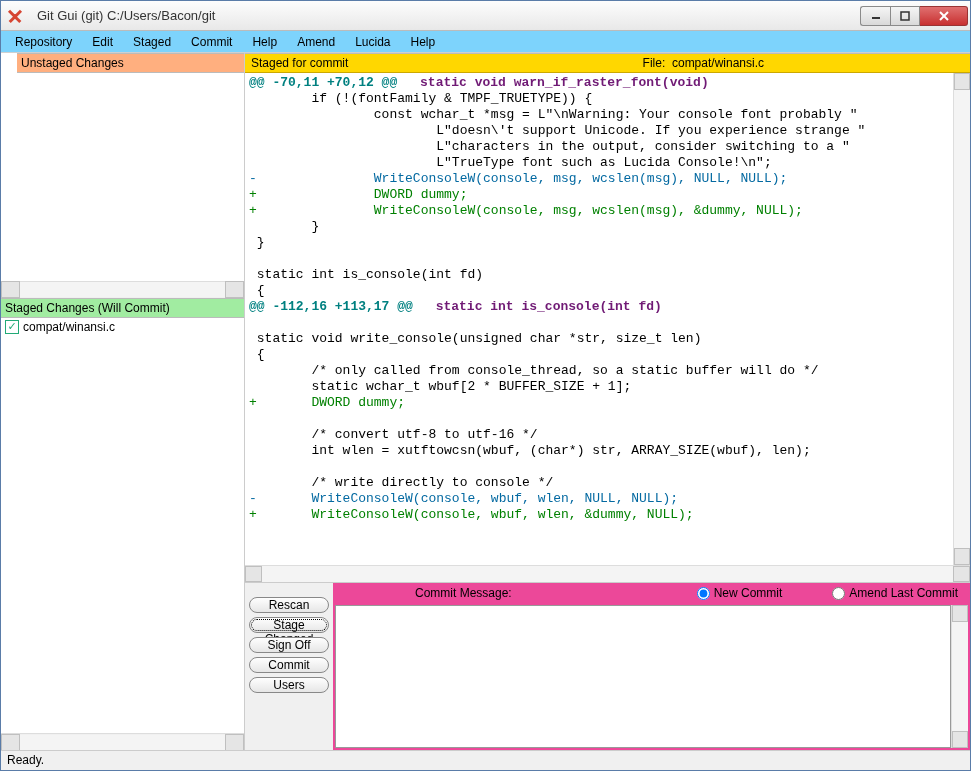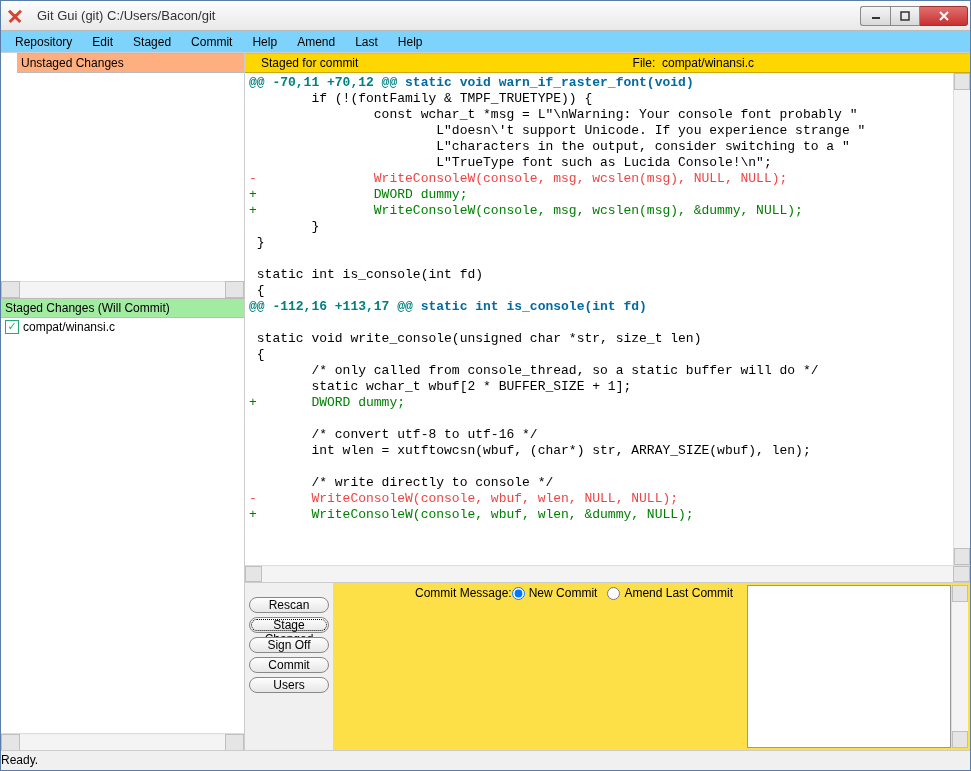--- a/index.html
+++ b/index.html
@@ -23,47 +23,47 @@
 .staged-header { background: #a1eca1; }
 .panel-body { flex: 1; background: #fff; overflow: hidden; position: relative; }
 .unstaged-body { min-height: 160px; }
 .staged-body { min-height: 50px; }
 .hscroll-placeholder { height: 17px; background: #f0f0f0; border-top: 1px solid #ddd; display: flex; align-items: center; }
 .hscroll-placeholder::before, .hscroll-placeholder::after { content:""; width:17px; height:15px; background:#e5e5e5; border:1px solid #bfbfbf; }
 .hscroll-placeholder .track { flex: 1; height: 15px; background: #f4f4f4; }
 .file-item { display: flex; align-items: center; padding: 2px 4px; gap: 4px; }
 .file-item .check-icon { width: 14px; height: 14px; border: 1px solid #2a7; display: flex; align-items: center; justify-content: center; color: #2a7; font-size: 11px; line-height: 1; background:#fff;}
 .rightpanel { flex: 1; display: flex; flex-direction: column; overflow: hidden; }
-.diffheader { background: #ffd700; padding: 2px 16px; display: flex; font-size: 12px; border-bottom: 1px solid #cca800; border-top:1px solid #bbb;}
+.diffheader { background: #ffd700; padding: 2px 6px; display: flex; font-size: 12px; border-bottom: 1px solid #cca800; border-top:1px solid #bbb;}
 .diffheader .label { flex: 0 0 auto; }
 .diffheader .file { margin-left: auto; padding-right: 200px;}
 .diffarea { flex: 1; display: flex; overflow: hidden; background: #fff; }
 .diffcontent { flex: 1; overflow: hidden; font-family: "Courier New", monospace; font-size: 13px; line-height: 16px; padding: 2px 4px; white-space: pre; color: #000; }
 .diffcontent .hunk { color: #008080; font-weight: bold; }
-.diffcontent .hunk .ctx { color: #0369a1; font-weight: bold; }
+.diffcontent .hunk .ctx { color: #701a75; font-weight: bold; margin-left: 15px; }
 .diffcontent .add { color: #008000; }
-.diffcontent .del { color: #ef4444; }
+.diffcontent .del { color: #0369a1; }
 .vscroll { width: 17px; background: #f0f0f0; border-left: 1px solid #ddd; display:flex; flex-direction:column; }
 .vscroll .arrow { height:17px; background:#e5e5e5; border:1px solid #bfbfbf; }
 .vscroll .track { flex:1; background:#f4f4f4; }
 .hscroll-diff { height: 17px; background: #f0f0f0; border-top: 1px solid #ddd; display: flex; }
 .hscroll-diff .arrow { width:17px; background:#e5e5e5; border:1px solid #bfbfbf;}
 .hscroll-diff .track { flex:1; background:#f4f4f4;}
 .commitsection { display: flex; border-top: 1px solid #ccc; height: 168px; }
 .commit-buttons { width: 88px; padding: 14px 4px 4px 4px; display: flex; flex-direction: column; gap: 4px; background: #f0f0f0; }
 .cb { height: 16px; border: 1px solid #888; background: linear-gradient(to bottom,#fefefe,#e6e6e6); font-size: 12px; cursor: default; border-radius: 10px; }
 .cb.focus { outline: 1px dotted #000; outline-offset: -3px; }
-.commit-right { flex: 1; display: flex; background: #fde047; }
+.commit-right { flex: 1; display: flex; flex-direction: column; background: #ec4899; }
 .commit-row-header { display: flex; align-items: center; padding: 2px 12px; height: 20px; }
 .commit-msg-label { flex: 0 0 auto; margin-left: 70px; }
 .radios { margin-left: auto; display: flex; gap: 10px; align-items: center; }
-.radios label { display: flex; align-items: center; gap: 4px; }
+.radios label { display: flex; align-items: center; gap: 4px; margin-left: 40px; }
 .commit-textarea-wrap { flex: 1; display: flex; padding: 2px; }
 .commit-textarea { flex: 1; border: 1px solid #999; background: #fff; font-family: "Courier New", monospace; font-size: 13px; padding: 2px; resize: none; }
-.statusbar { height: 20px; border-top: 1px solid #ccc; padding: 2px 0; font-size: 12px; background: #f0f0f0; }
+.statusbar { height: 20px; border-top: 1px solid #ccc; padding: 2px 6px; font-size: 12px; background: #f0f0f0; }
 .leftpanel-bottom-spacer { flex: 1; background: #fff; }
 input[type=radio]{ margin:0; }
 </style>
 </head>
 <body>
 
 <div class="window">
 
   <div class="titlebar">
     <span class="titlebar-icon">
@@ -94,21 +94,21 @@
     </div>
   </div>
 
   <div class="menubar" id="menubar">
       <span class="menuitem">Repository</span>
       <span class="menuitem">Edit</span>
       <span class="menuitem">Staged</span>
       <span class="menuitem">Commit</span>
       <span class="menuitem">Help</span>
       <span class="menuitem">Amend</span>
-      <span class="menuitem">Last</span>
+      <span class="menuitem">Lucida</span>
       <span class="menuitem">Help</span>
     </div>
 
 
   <div class="content">
 
     <div class="leftpanel">
       <div class="panel-header unstaged-header">Unstaged Changes</div>
       <div class="panel-body unstaged-body"></div>
       <div class="hscroll-placeholder">

